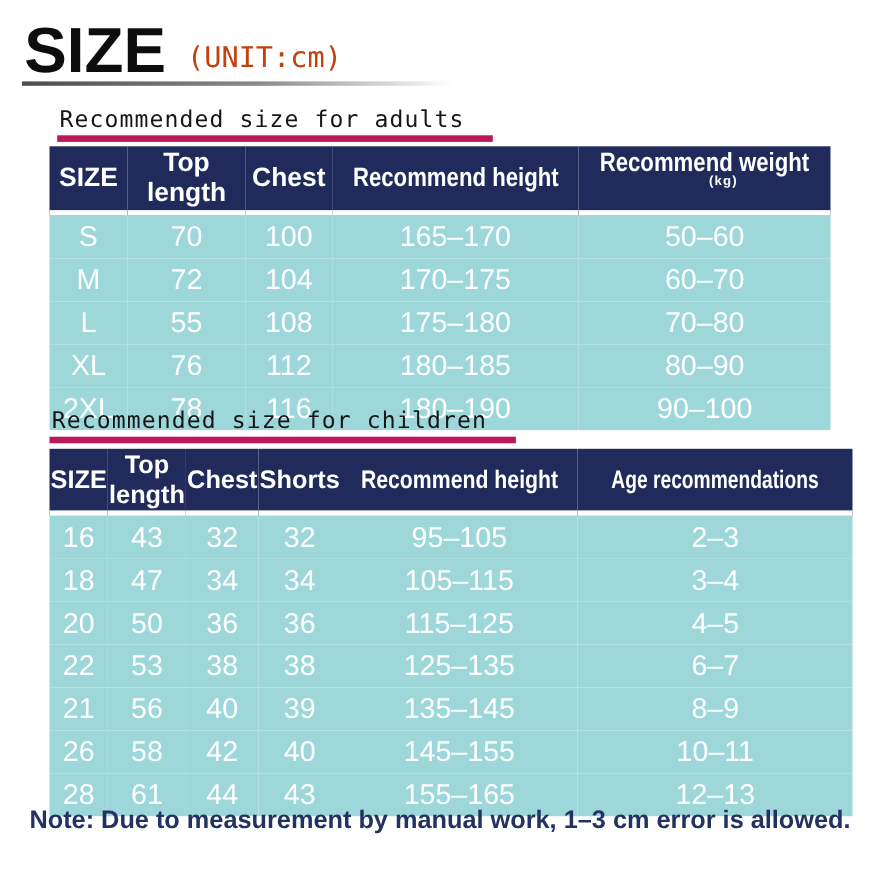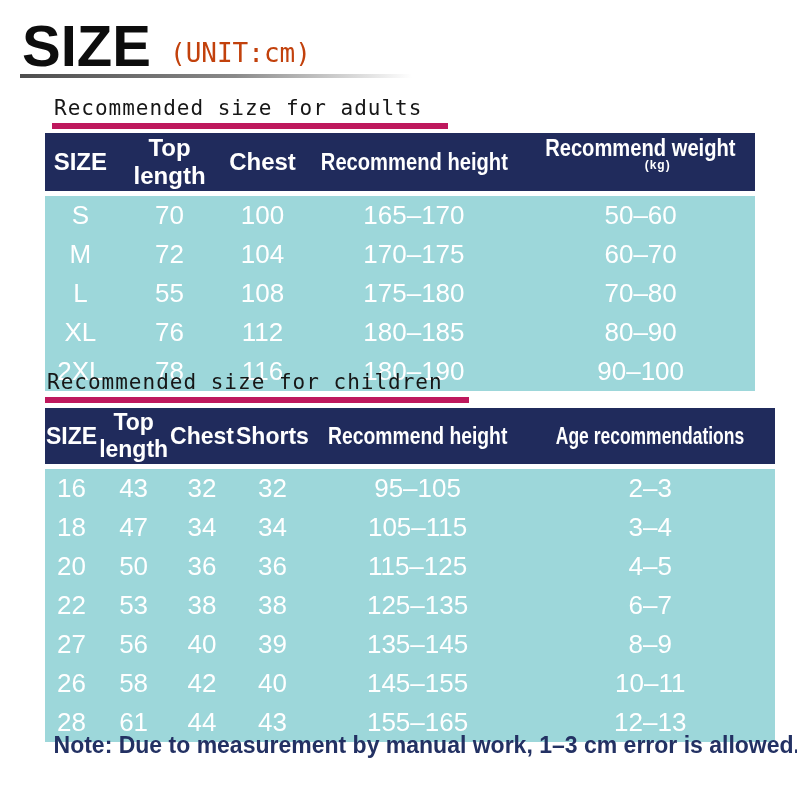--- a/index.html
+++ b/index.html
@@ -29,21 +29,21 @@
               vertical-align:middle;border-bottom:5px solid #ffffff;}
   #adults-table thead td{height:44px;font-size:24px;}
   #children-table thead td{height:40px;font-size:23px;}
   .size-table tbody td{background:#9dd7da;color:#ffffff;text-align:center;vertical-align:middle;
               height:37px;font-size:26px;font-weight:400;}
   .cond{display:inline-block;transform:scaleX(0.84);white-space:nowrap;}
   .cond2{display:inline-block;transform:scaleX(0.76);white-space:nowrap;}
   sup.kg{font-size:12px;font-weight:bold;position:relative;top:-6px;letter-spacing:1px;margin-left:34px;}
 
   
-  #note-text{position:absolute;left:0;top:732px;width:800px;text-align:right;
+  #note-text{position:absolute;left:0;top:732px;width:800px;text-align:center;
               font-size:23px;font-weight:bold;color:#233163;}
 </style>
 </head>
 <body>
 
 <div id="page">
 
   <div id="page-title">SIZE</div>
   <div id="unit-label">(UNIT:cm)</div>
   <div id="title-underline"></div>
@@ -154,21 +154,21 @@
       </tr>
       <tr>
         <td>22</td>
         <td>53</td>
         <td>38</td>
         <td>38</td>
         <td>125–135</td>
         <td>6–7</td>
       </tr>
       <tr>
-        <td>27</td>
+        <td>21</td>
         <td>56</td>
         <td>40</td>
         <td>39</td>
         <td>135–145</td>
         <td>8–9</td>
       </tr>
       <tr>
         <td>26</td>
         <td>58</td>
         <td>42</td>

